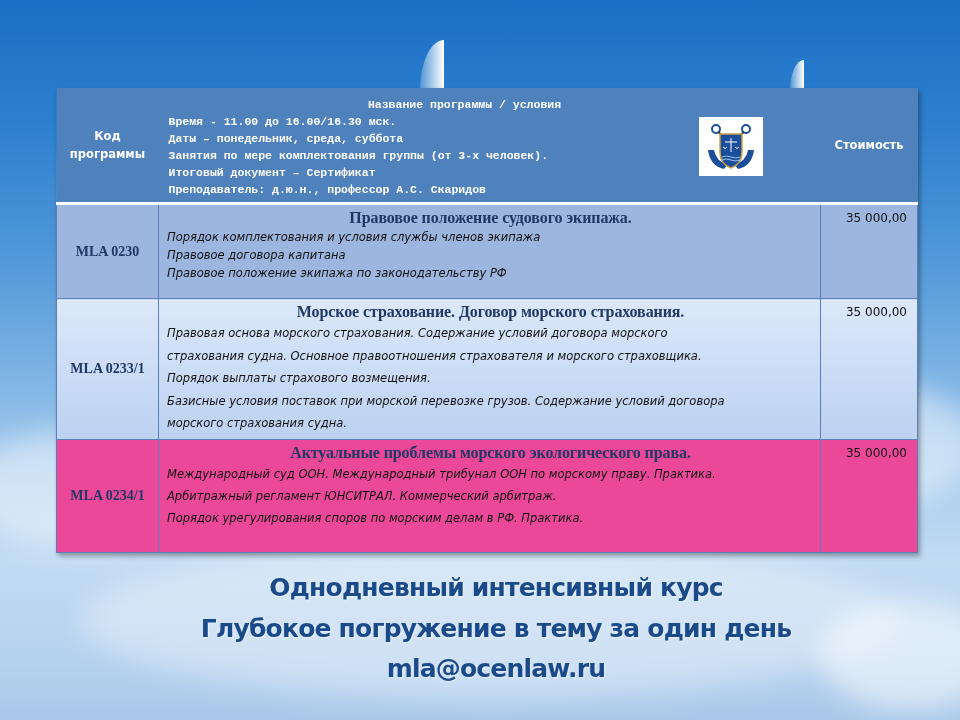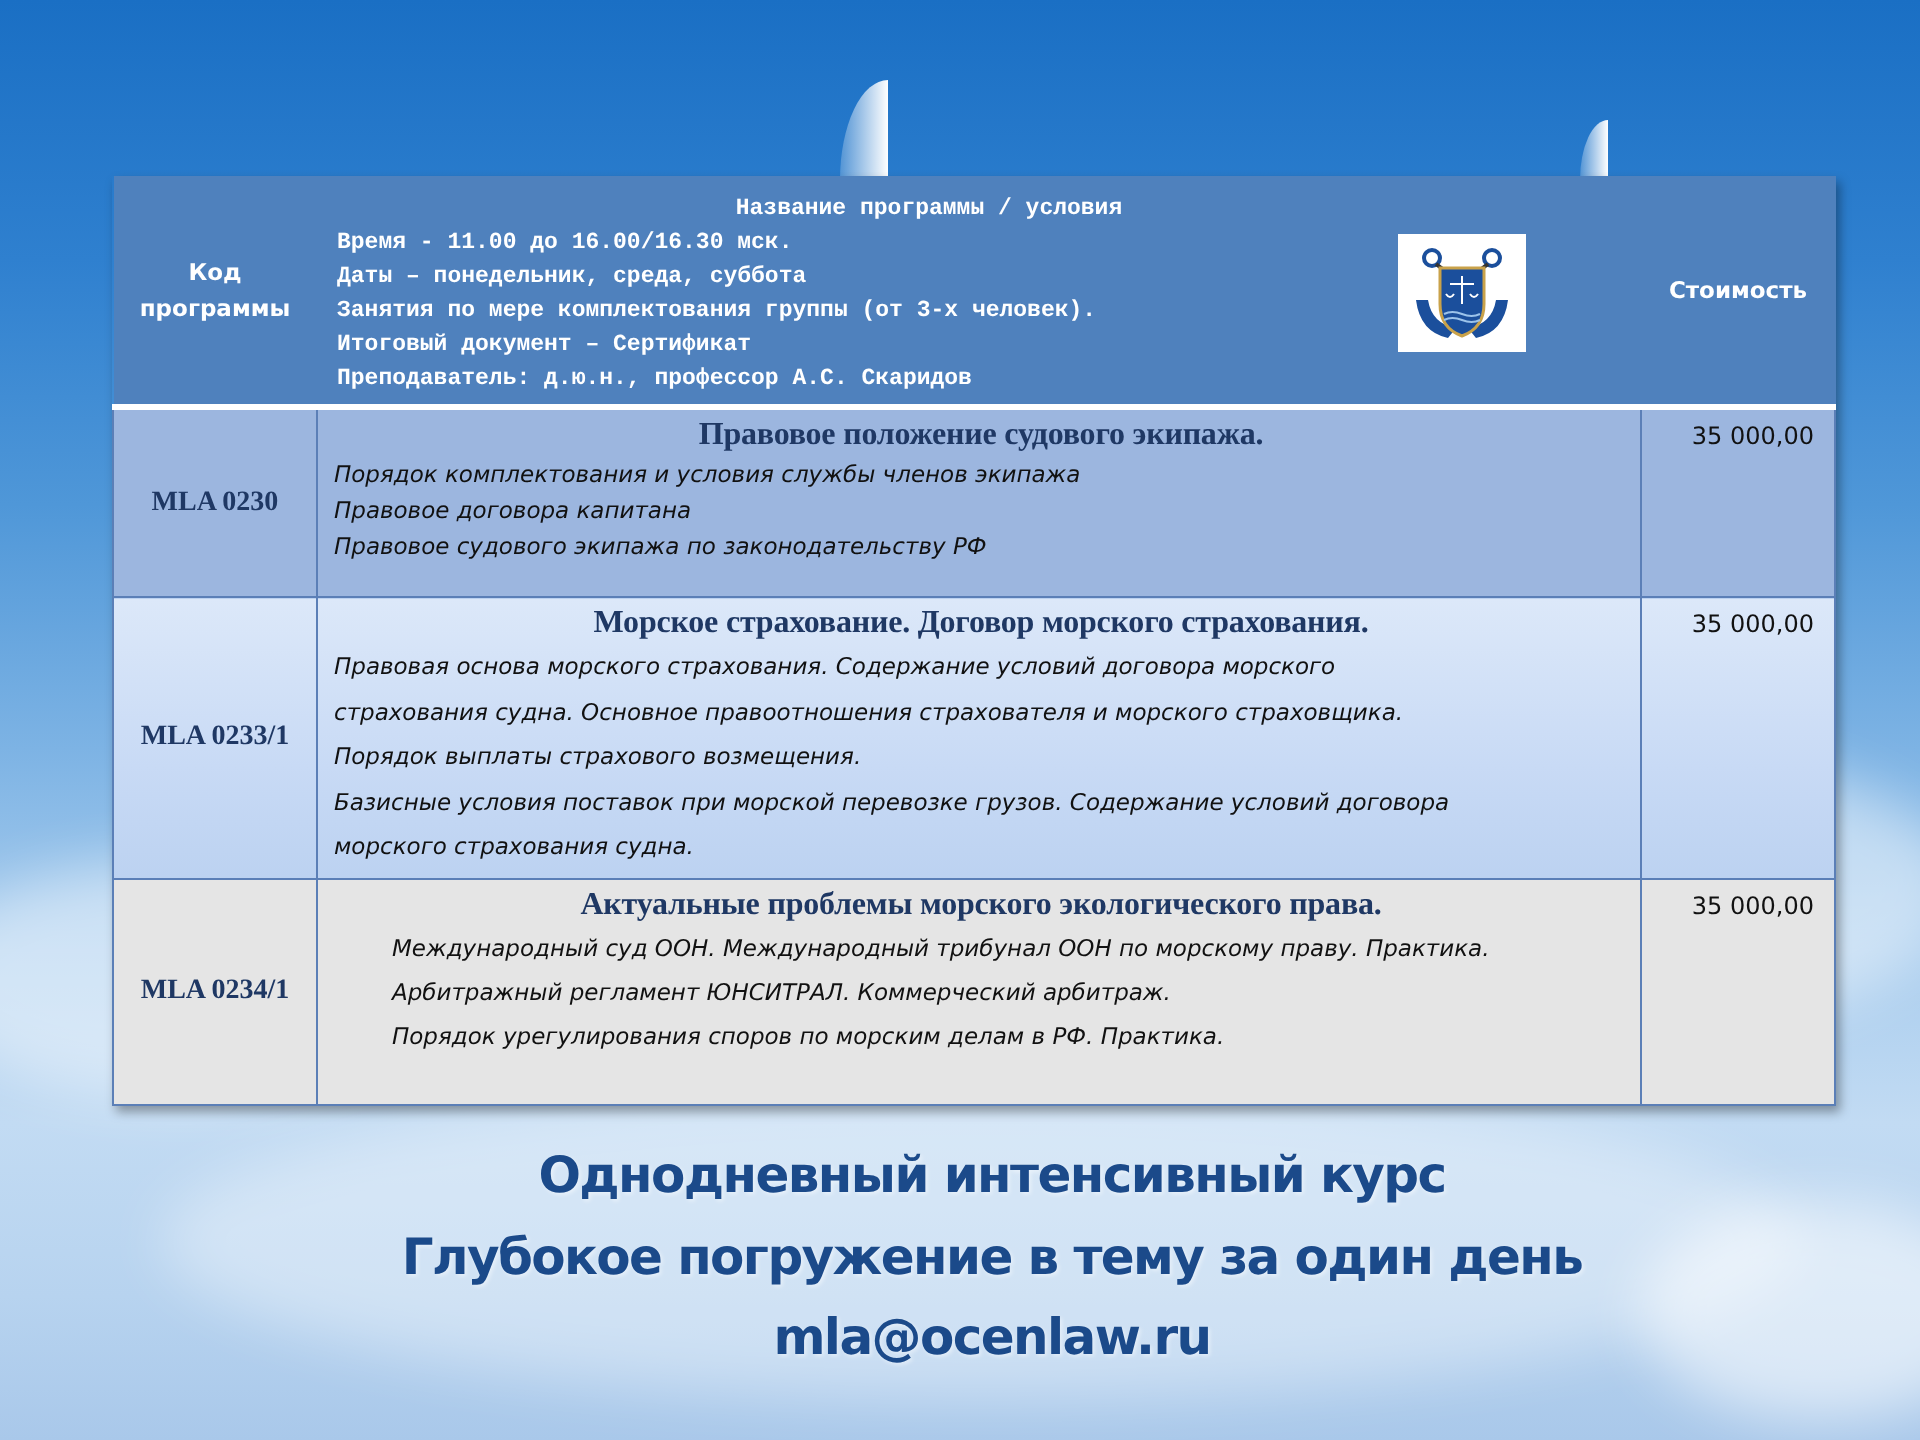--- a/index.html
+++ b/index.html
@@ -34,22 +34,22 @@
 
   .code-cell { text-align:center; vertical-align:middle !important; font-family:"Liberation Serif", serif; font-weight:bold; font-size:14px; color:#1f3864; }
   .desc-cell { padding:3px 6px 4px 8px !important; }
   .desc-title { font-family:"Liberation Serif", serif; font-weight:bold; font-size:16px; color:#1f3864; line-height:20px; letter-spacing:-0.1px;text-align:center; }
   .desc-line { font-style:italic; font-size:11.5px; color:#111; line-height:18px; font-family:"DejaVu Sans", sans-serif; }
   .price-cell { text-align:right; padding:6px 10px 0 0 !important; font-size:12px; color:#111; }
 
   .row1 td { background:#9cb6df; height:86px; }
   .row2 td { background:linear-gradient(180deg,#dce8f9 0%, #c8daf5 60%, #bcd2f1 100%); height:132px; }
   .row2 .desc-line { line-height:22.5px; }
-  .row3 td { background:#e5e5e5; height:105px; }
-  .row3 .desc-line { line-height:22px;margin-left:29px; }
+  .row3 td { background:#ec4899; height:105px; }
+  .row3 .desc-line { line-height:22px; }
 
   .footer {
     position:absolute; left:16px; width:960px; text-align:center;
     font-family:"DejaVu Sans", sans-serif; font-weight:bold; color:#1b4a8a;
     font-size:25px; letter-spacing:-0.8px;
     text-shadow: 1px 1px 2px rgba(255,255,255,0.5);
   }
   .f1 { top:573px; } .f2 { top:614px; } .f3 { top:654px; }
 </style>
 </head>
@@ -93,21 +93,21 @@
       <th class="h-price">Стоимость</th>
     </tr>
   </thead>
   <tbody>
     <tr class="row1">
       <td class="code-cell">MLA 0230</td>
       <td class="desc-cell">
         <div class="desc-title">Правовое положение судового экипажа.</div>
         <div class="desc-line">Порядок комплектования и условия службы членов экипажа</div>
         <div class="desc-line">Правовое договора капитана</div>
-        <div class="desc-line">Правовое судового экипажа по законодательству РФ</div>
+        <div class="desc-line">Правовое положение экипажа по законодательству РФ</div>
       </td>
       <td class="price-cell">35 000,00</td>
     </tr>
     <tr class="row2">
       <td class="code-cell">MLA 0233/1</td>
       <td class="desc-cell">
         <div class="desc-title">Морское страхование. Договор морского страхования.</div>
         <div class="desc-line">Правовая основа морского страхования. Содержание  условий договора морского</div>
         <div class="desc-line">страхования судна.  Основное правоотношения  страхователя и морского страховщика.</div>
         <div class="desc-line">Порядок выплаты страхового возмещения.</div>

